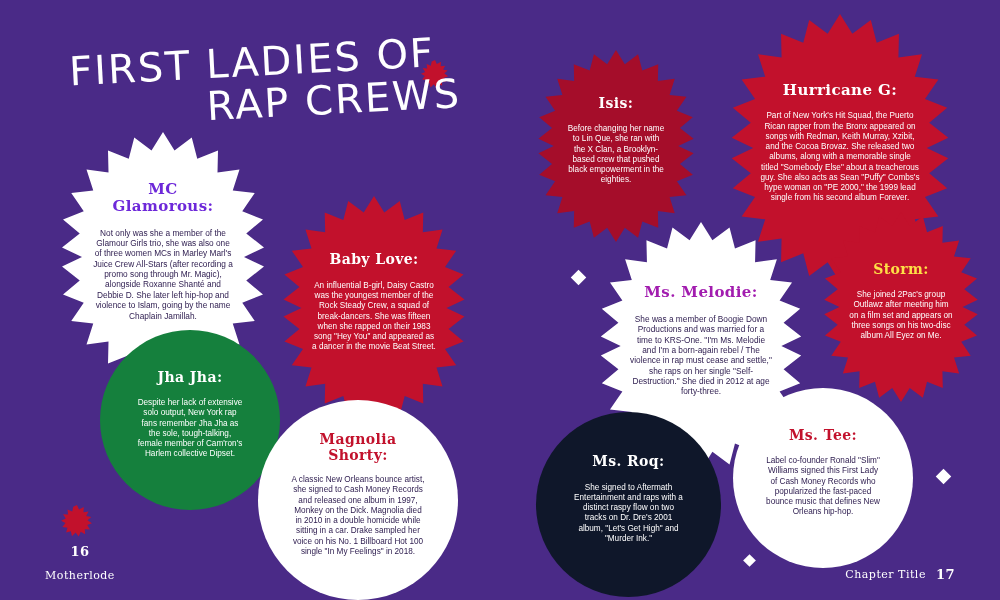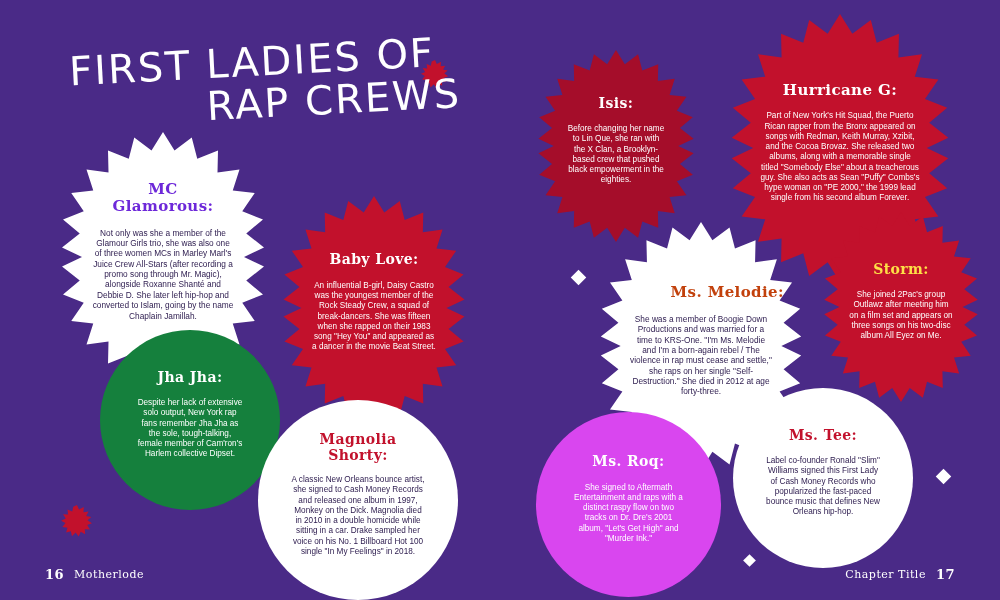--- a/index.html
+++ b/index.html
@@ -73,21 +73,21 @@
 
   
   .folio{
     position:absolute;bottom:18px;
     color:#ffffff;
     font-family:"DejaVu Serif", serif;
     font-size:11px;
     letter-spacing:.5px;
     display:flex;align-items:center;gap:10px;
   }
-  .folio.left{left:45px;}
+  .folio.left{left:45px;flex-direction:column;}
   .folio.right{right:45px;}
   .folio .num{font-weight:bold;font-size:13px;}
 </style>
 </head>
 <body>
 
 <div class="spread">
 
   <div class="deco star" style="left:420px;top:60px;width:30px;height:30px;background:#c2112c;"></div>
   <div class="deco star" style="left:60px;top:505px;width:34px;height:34px;background:#c2112c;"></div>
@@ -99,21 +99,21 @@
     <span class="l1">FIRST LADIES OF</span>
     <span class="l2">RAP CREWS</span>
   </div>
 
   <div class="node burst" style="left:38px;top:132px;width:250px;height:250px;background:#ffffff;">
     <div class="inner" style="width:166px;color:#2b1a4d;font-size:8.3px;">
       <h3 style="color:#6d28d9;font-size:15px;line-height:1.15;margin-bottom:6px;">
         <span>MC</span><br>
         <span>Glamorous:</span>
       </h3>
-      <p>Not only was she a member of the Glamour Girls trio, she was also one of three women MCs in Marley Marl's Juice Crew All-Stars (after recording a promo song through Mr. Magic), alongside Roxanne Shanté and Debbie D. She later left hip-hop and converted to Islam, going by the name Chaplain Jamillah.</p>
+      <p>Not only was she a member of the Glamour Girls trio, she was also one of three women MCs in Marley Marl's Juice Crew All-Stars (after recording a promo song through Mr. Magic), alongside Roxanne Shanté and Debbie D. She later left hip-hop and violence to Islam, going by the name Chaplain Jamillah.</p>
     </div>
   </div>
 
   <div class="node burst" style="left:262px;top:196px;width:224px;height:224px;background:#c2112c;">
     <div class="inner" style="width:150px;color:#ffffff;font-size:8.2px;">
       <h3 style="color:#ffffff;font-size:14px;margin-bottom:6px;">Baby Love:</h3>
       <p>An influential B-girl, Daisy Castro was the youngest member of the Rock Steady Crew, a squad of break-dancers. She was fifteen when she rapped on their 1983 song "Hey You" and appeared as a dancer in the movie Beat Street.</p>
     </div>
   </div>
 
@@ -143,33 +143,33 @@
 
   <div class="node burst" style="left:706px;top:14px;width:268px;height:268px;background:#c2112c;">
     <div class="inner" style="width:184px;color:#ffffff;font-size:8.2px;">
       <h3 style="color:#ffffff;font-size:15px;margin-bottom:6px;">Hurricane G:</h3>
       <p>Part of New York's Hit Squad, the Puerto Rican rapper from the Bronx appeared on songs with Redman, Keith Murray, Xzibit, and the Cocoa Brovaz. She released two albums, along with a memorable single titled "Somebody Else" about a treacherous guy. She also acts as Sean "Puffy" Combs's hype woman on "PE 2000," the 1999 lead single from his second album Forever.</p>
     </div>
   </div>
 
   <div class="node burst" style="left:577px;top:222px;width:248px;height:248px;background:#ffffff;">
     <div class="inner" style="width:166px;color:#2b1a4d;font-size:8.3px;">
-      <h3 style="color:#c2410c;font-size:15px;margin-bottom:6px;text-align:right;">Ms. Melodie:</h3>
+      <h3 style="color:#a21caf;font-size:15px;margin-bottom:6px;">Ms. Melodie:</h3>
       <p>She was a member of Boogie Down Productions and was married for a time to KRS-One. "I'm Ms. Melodie and I'm a born-again rebel / The violence in rap must cease and settle," she raps on her single "Self-Destruction." She died in 2012 at age forty-three.</p>
     </div>
   </div>
 
   <div class="node burst" style="left:806px;top:212px;width:190px;height:190px;background:#c2112c;">
     <div class="inner" style="width:128px;color:#ffffff;font-size:8.2px;">
       <h3 style="color:#fde047;font-size:14px;margin-bottom:6px;">Storm:</h3>
       <p>She joined 2Pac's group Outlawz after meeting him on a film set and appears on three songs on his two-disc album All Eyez on Me.</p>
     </div>
   </div>
 
-  <div class="node circle" style="left:536px;top:412px;width:185px;height:185px;background:#d946ef;">
+  <div class="node circle" style="left:536px;top:412px;width:185px;height:185px;background:#0f172a;">
     <div class="inner" style="width:138px;color:#ffffff;font-size:8.2px;">
       <h3 style="color:#ffffff;font-size:14px;margin-bottom:6px;">Ms. Roq:</h3>
       <p>She signed to Aftermath Entertainment and raps with a distinct raspy flow on two tracks on Dr. Dre's 2001 album, "Let's Get High" and "Murder Ink."</p>
     </div>
   </div>
 
   <div class="node circle" style="left:733px;top:388px;width:180px;height:180px;background:#ffffff;">
     <div class="inner" style="width:140px;color:#2b1a4d;font-size:8.2px;">
       <h3 style="color:#c2112c;font-size:14px;margin-bottom:6px;">Ms. Tee:</h3>
       <p>Label co-founder Ronald "Slim" Williams signed this First Lady of Cash Money Records who popularized the fast-paced bounce music that defines New Orleans hip-hop.</p>

